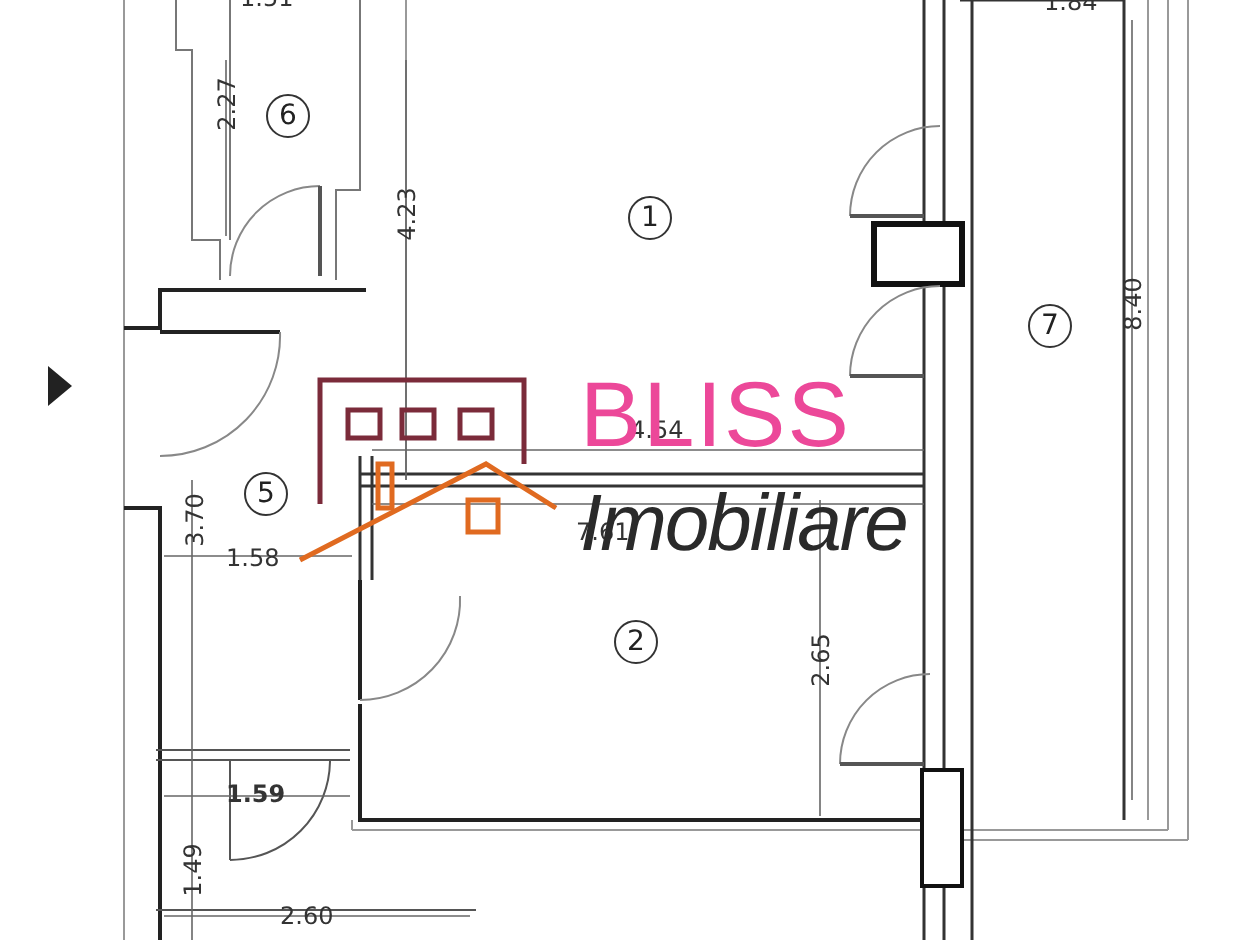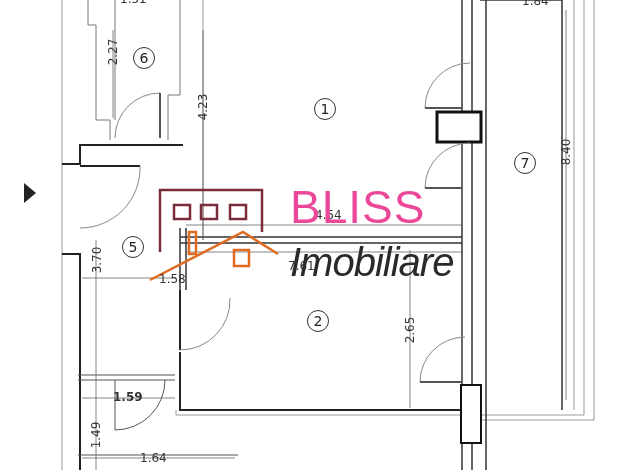--- a/index.html
+++ b/index.html
@@ -118,21 +118,21 @@
 
 <div>
   <div class="dim" style="left:120px;top:-8px;">1.51</div>
   <div class="dim v" style="left:100px;top:45px;">2.27</div>
   <div class="dim v" style="left:190px;top:100px;">4.23</div>
   <div class="dim" style="left:522px;top:-6px;">1.84</div>
   <div class="dim v" style="left:553px;top:145px;">8.40</div>
   <div class="dim" style="left:288px;top:208px;margin-left:27px;">4.54</div>
   <div class="dim" style="left:288px;top:259px;">7.61</div>
   <div class="dim v" style="left:84px;top:253px;">3.70</div>
-  <div class="dim" style="left:113px;top:272px;margin-left:46px;">1.58</div>
+  <div class="dim" style="left:113px;top:272px;">1.58</div>
   <div class="dim v" style="left:397px;top:323px;">2.65</div>
   <div class="dim" style="left:113px;top:390px;font-weight:bold;">1.59</div>
   <div class="dim v" style="left:83px;top:428px;">1.49</div>
-  <div class="dim" style="left:140px;top:451px;">1.64</div>
+  <div class="dim" style="left:140px;top:451px;">2.60</div>
 </div>
 
 <div class="brand1">BLISS</div>
 <div class="brand2">Imobiliare</div>
 
 </body></html>

